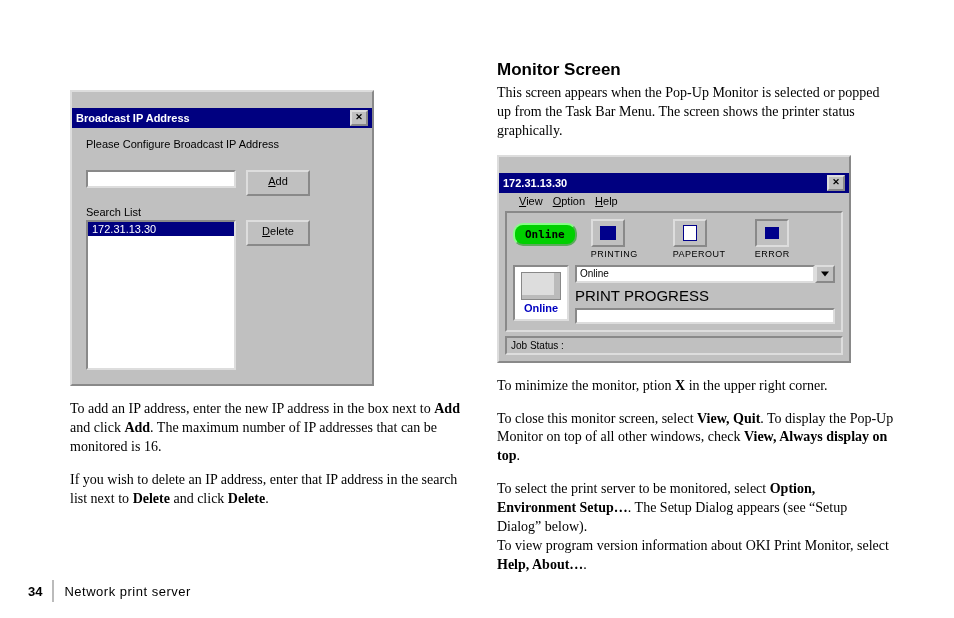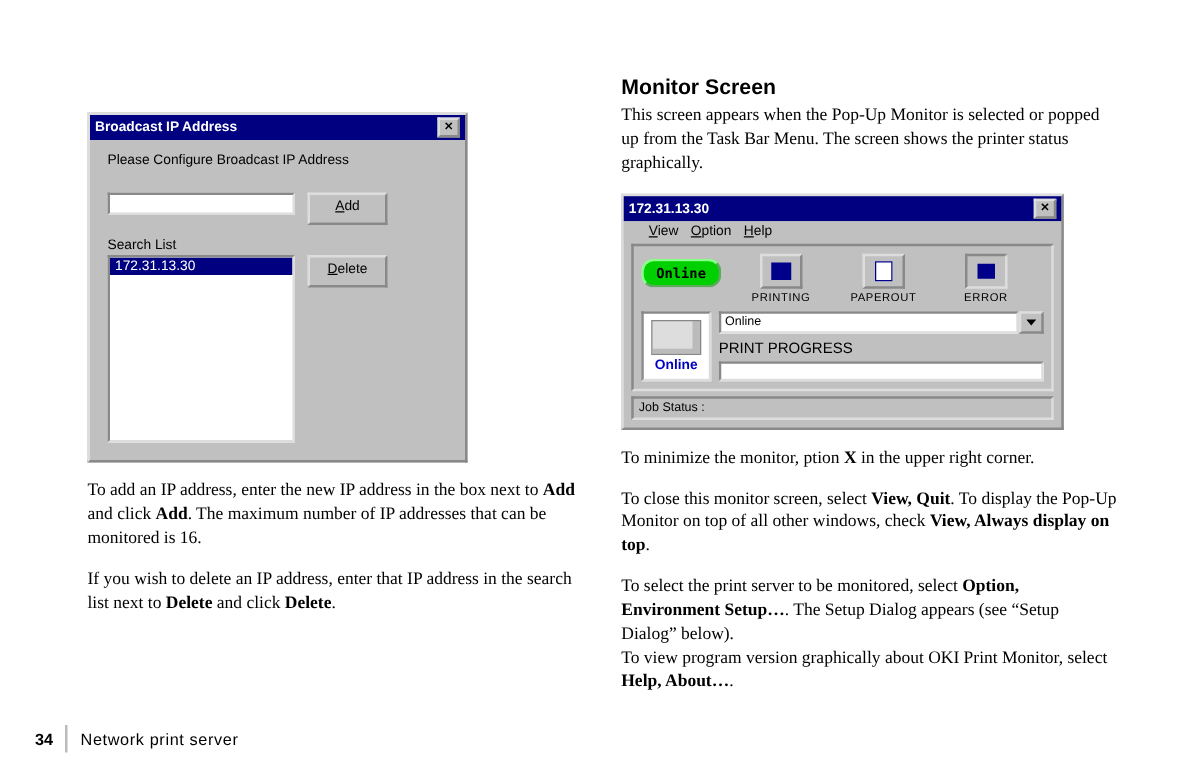--- a/index.html
+++ b/index.html
@@ -37,20 +37,21 @@
     margin-left: 0;
   }
   .dlg-title {
     background: #000080;
     color: #fff;
     font-weight: bold;
     padding: 2px 4px;
     display: flex;
     justify-content: space-between;
     align-items: center;
+    margin-top: 16px;
   }
   .dlg-close {
     background: #c0c0c0;
     border: 2px outset #ddd;
     width: 14px;
     height: 12px;
     line-height: 10px;
     text-align: center;
     color: #000;
     font-weight: bold;
@@ -154,21 +155,21 @@
     color: #000;
     font-weight: bold;
     font-family: monospace;
     font-size: 11px;
     padding: 3px 10px;
     margin-top: 4px;
   }
   .stat-block {
     display: flex;
     flex-direction: column;
-    align-items: center;
+    align-items: flex-start;
     width: 68px;
   }
   .stat-ico {
     width: 30px;
     height: 24px;
     border: 2px outset #ddd;
     display: flex;
     align-items: center;
     justify-content: center;
     background: #c0c0c0;
@@ -240,21 +241,21 @@
   .combo-btn {
     width: 16px;
     background: #c0c0c0;
     border: 2px outset #ddd;
     display: flex;
     align-items: center;
     justify-content: center;
   }
   .combo-btn svg { width: 8px; height: 6px; }
   .pp-lbl {
-    font-size: 12px;
+    font-size: 15px;
   }
   .progress {
     height: 12px;
     border: 2px inset #ddd;
     background: #fff;
   }
   .jobstatus {
     margin-top: 4px;
     padding: 2px 4px;
     border: 2px inset #ddd;
@@ -406,21 +407,21 @@
     <p class="body">
       <span>To minimize the monitor, ption </span><b>X</b><span> in the upper right corner.</span>
     </p>
 
     <p class="body">
       <span>To close this monitor screen, select </span><b>View, Quit</b><span>. To display the Pop-Up Monitor on top of all other windows, check </span><b>View, Always display on top</b><span>.</span>
     </p>
 
     <p class="body">
       <span>To select the print server to be monitored, select </span><b>Option, Environment Setup…</b><span>. The Setup Dialog appears (see “Setup Dialog” below).</span><br>
-      <span>To view program version graphically about OKI Print Monitor, select </span><b>Help, About…</b><span>.</span>
+      <span>To view program version information about OKI Print Monitor, select </span><b>Help, About…</b><span>.</span>
     </p>
   </div>
 </div>
 
 <div class="pgfoot">
   <span class="pgnum">34</span>
   <span class="pgbar"></span>
   <span class="pgtitle">Network print server</span>
 </div>
 

